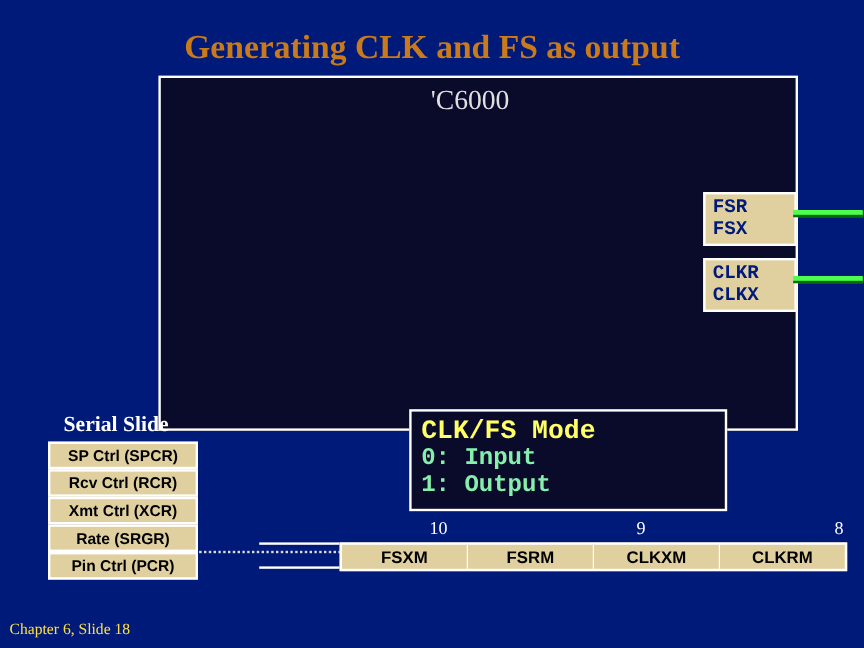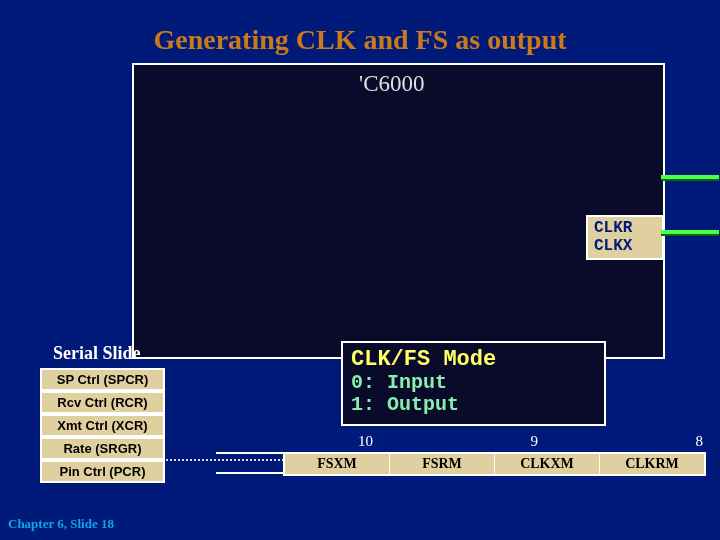--- a/index.html
+++ b/index.html
@@ -135,21 +135,21 @@
     top: 452px;
     width: 423px;
     display: flex;
     border: 2px solid #ffffff;
     background: #e0d0a0;
   }
   .bitbox {
     flex: 1;
     text-align: center;
     color: #000;
-    font-family: Liberation Serif, serif;
+    font-family: Liberation Sans, sans-serif;
     font-weight: bold;
     font-size: 14px;
     padding: 2px 0;
     border-right: 1px solid #ffffff;
   }
   .bitbox:last-child { border-right: none; }
   .bitbox-row-left {
     position: absolute;
     left: 216px;
     top: 452px;
@@ -157,32 +157,35 @@
     height: 22px;
     border: 2px solid #ffffff;
     border-left: none;
     border-right: none;
   }
 
   .footer {
     position: absolute;
     left: 8px;
     bottom: 8px;
-    color: #0ea5e9;
+    color: #fde047;
     font-size: 13px;
-    font-weight: bold;
   }
 </style>
 </head>
 <body>
 
 <div class="title">Generating CLK and FS as output</div>
 
 <div class="device-box">
   <div class="device-label">'C6000</div>
+  <div class="pinblock fs">
+    <div>FSR</div>
+    <div>FSX</div>
+  </div>
   <div class="io-line green line-fs"></div>
   <div class="pinblock clk">
     <div>CLKR</div>
     <div>CLKX</div>
   </div>
   <div class="io-line green line-clk"></div>
 </div>
 
 <div class="panel-title">Serial Slide</div>
 <div class="panel-list">

